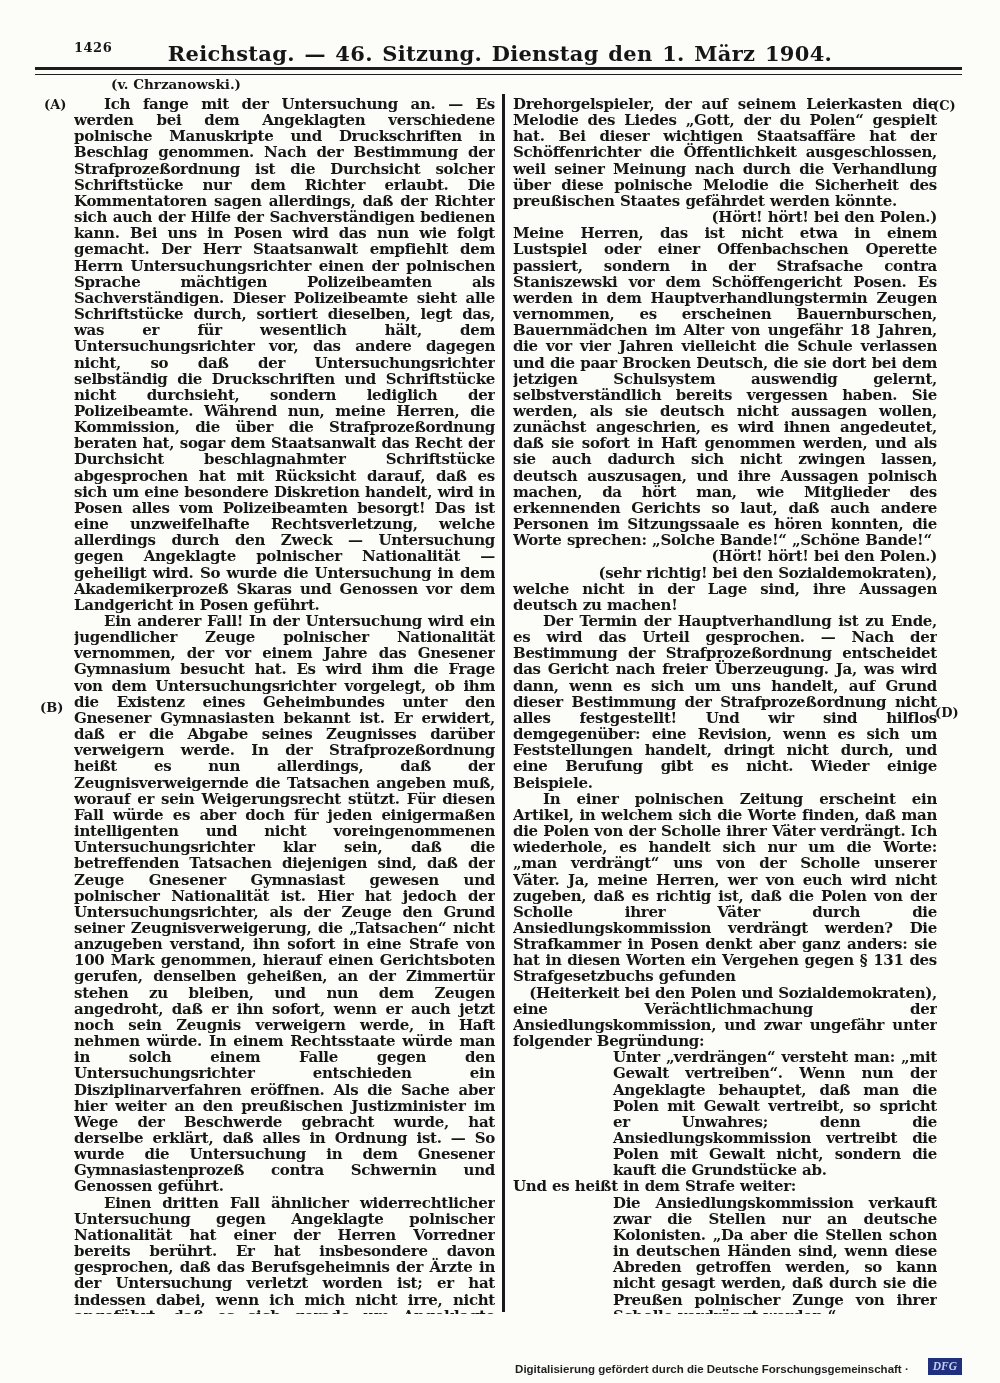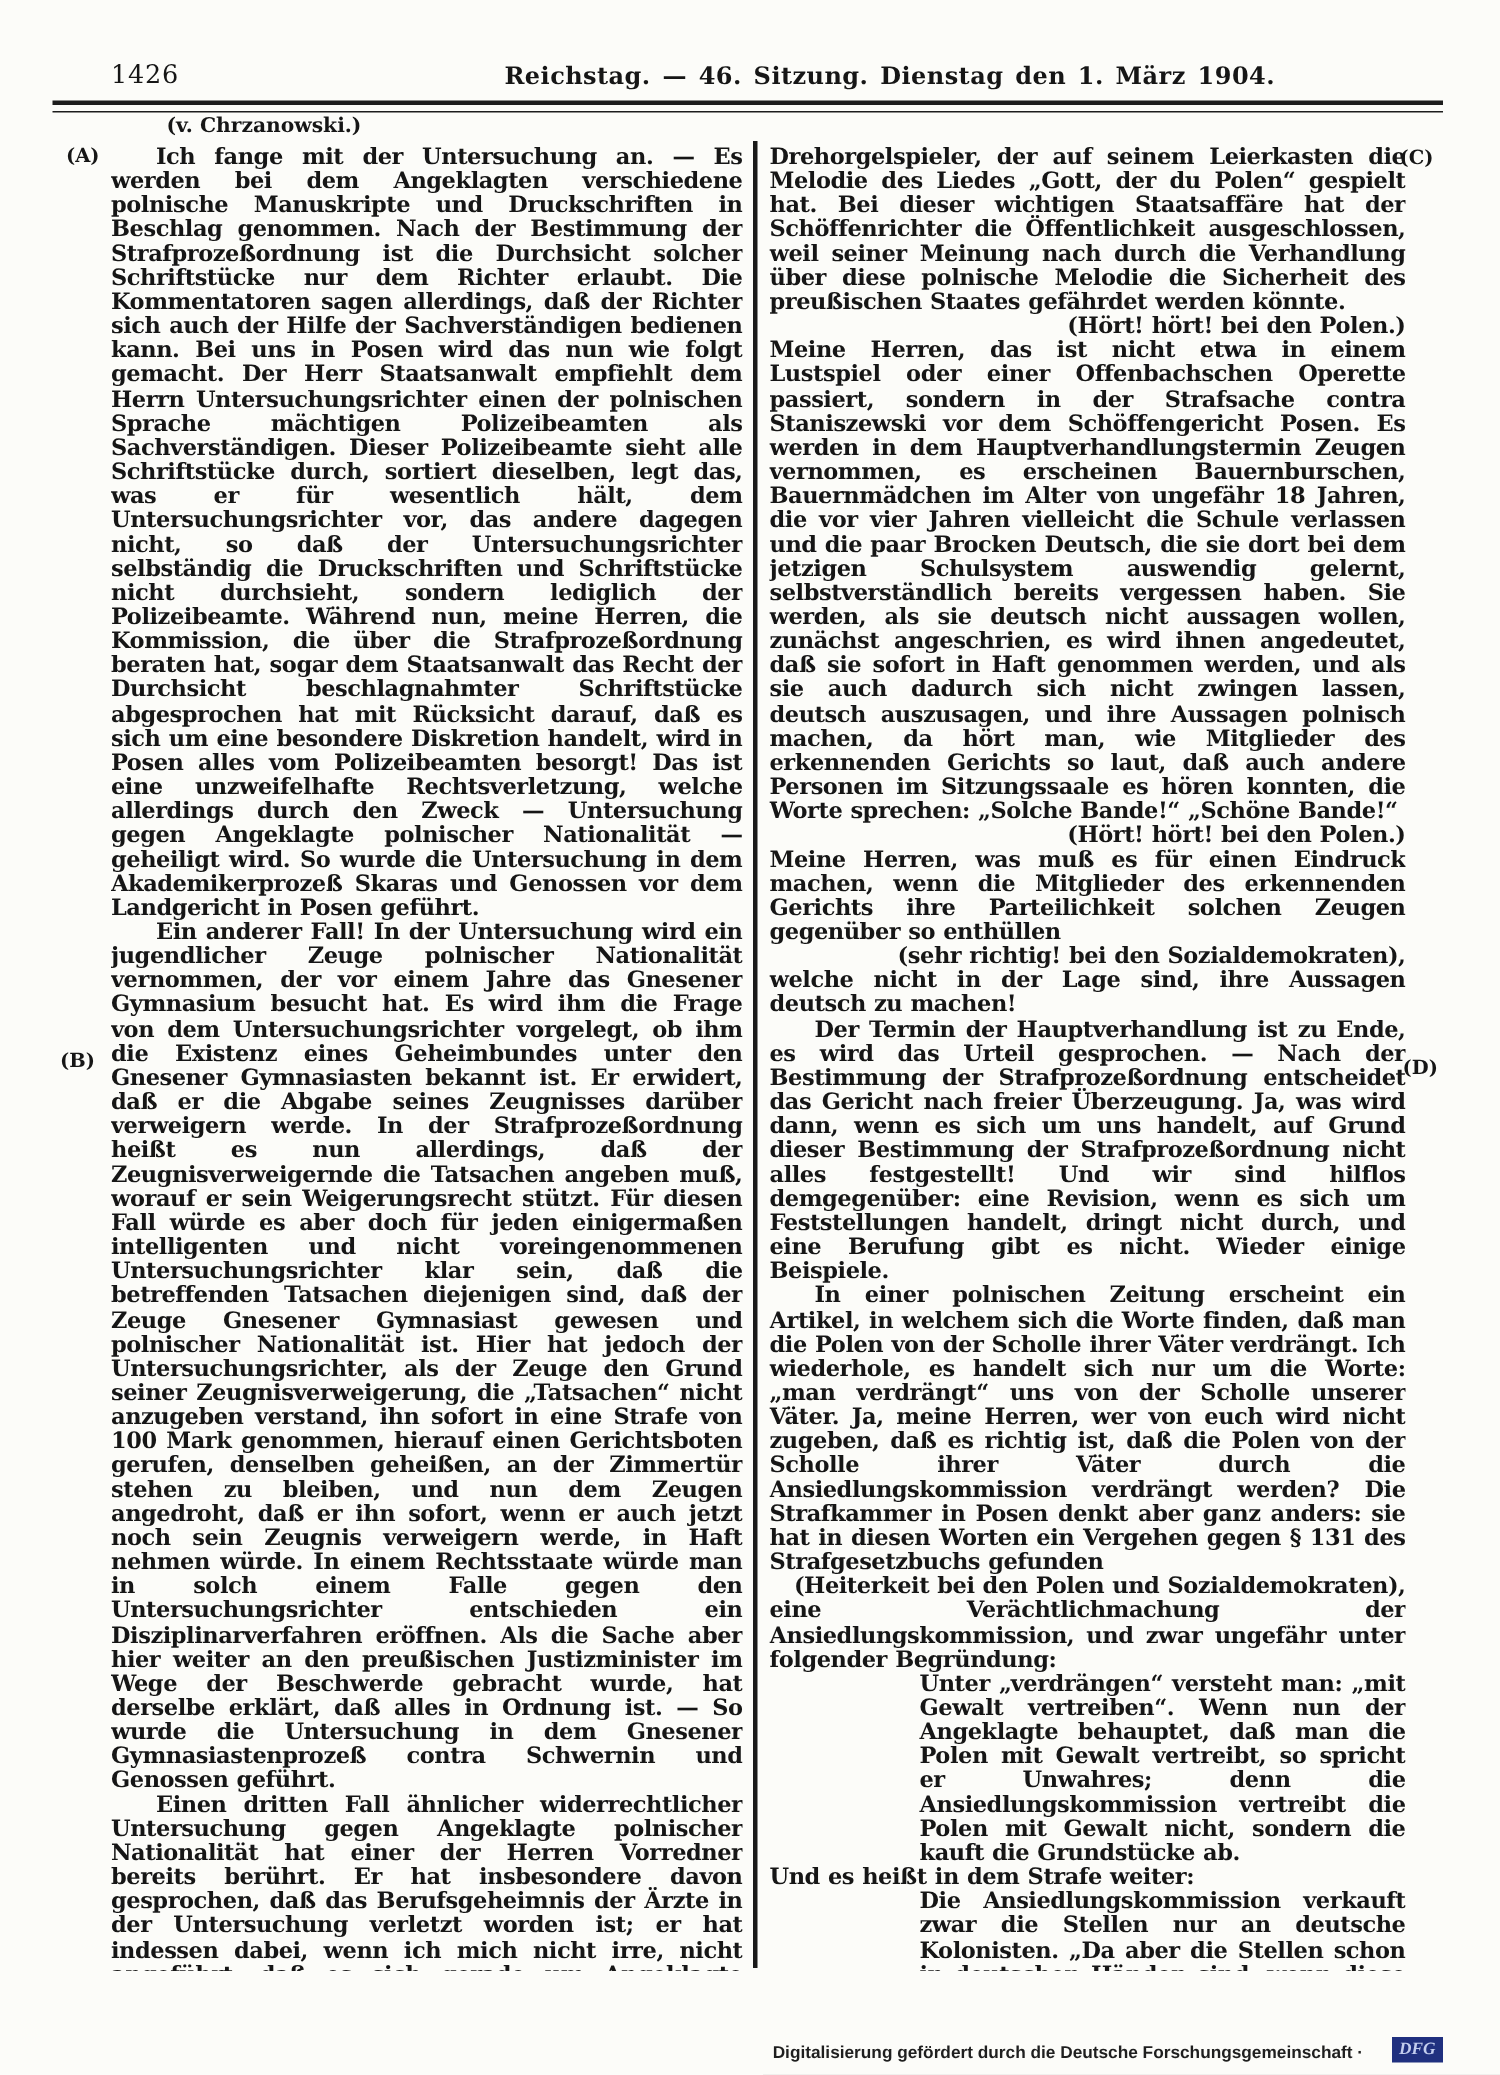--- a/index.html
+++ b/index.html
@@ -7,25 +7,25 @@
     position:relative;
     width:1000px; height:1383px;
     margin:0 auto;
     background:#fcfcf9;
     font-family:"DejaVu Serif", serif;
     color:#161616;
     overflow:hidden;
   }
   .page-number {
     position:absolute; left:74px; top:40px;
-    font-size:17px; font-weight:normal; letter-spacing:0.5px;
+    font-size:13px; font-weight:bold; letter-spacing:0.5px;
   }
   .header-title {
     position:absolute; left:150px; right:150px; top:41px;
-    text-align:right; font-size:16px; font-weight:bold;
+    text-align:center; font-size:21px; font-weight:bold;
     letter-spacing:0.3px; word-spacing:2px;
   }
   .double-rule {
     position:absolute; left:35px; width:927px; top:67px;
     height:4px;
     border-top:3px solid #1d1d1d;
     border-bottom:1px solid #1d1d1d;
   }
   .speaker-line {
     position:absolute; left:74px; top:76px;
@@ -96,21 +96,20 @@
       <p class="indent">Ich fange mit der Untersuchung an. — Es werden bei dem Angeklagten verschiedene polnische Manuskripte und Druckschriften in Beschlag genommen. Nach der Bestimmung der Strafprozeßordnung ist die Durchsicht solcher Schriftstücke nur dem Richter erlaubt. Die Kommentatoren sagen allerdings, daß der Richter sich auch der Hilfe der Sachverständigen bedienen kann. Bei uns in Posen wird das nun wie folgt gemacht. Der Herr Staatsanwalt empfiehlt dem Herrn Untersuchungsrichter einen der polnischen Sprache mächtigen Polizeibeamten als Sachverständigen. Dieser Polizeibeamte sieht alle Schriftstücke durch, sortiert dieselben, legt das, was er für wesentlich hält, dem Untersuchungsrichter vor, das andere dagegen nicht, so daß der Untersuchungsrichter selbständig die Druckschriften und Schriftstücke nicht durchsieht, sondern lediglich der Polizeibeamte. Während nun, meine Herren, die Kommission, die über die Strafprozeßordnung beraten hat, sogar dem Staatsanwalt das Recht der Durchsicht beschlagnahmter Schriftstücke abgesprochen hat mit Rücksicht darauf, daß es sich um eine besondere Diskretion handelt, wird in Posen alles vom Polizeibeamten besorgt! Das ist eine unzweifelhafte Rechtsverletzung, welche allerdings durch den Zweck — Untersuchung gegen Angeklagte polnischer Nationalität — geheiligt wird. So wurde die Untersuchung in dem Akademikerprozeß Skaras und Genossen vor dem Landgericht in Posen geführt.</p>
       <p class="indent">Ein anderer Fall! In der Untersuchung wird ein jugendlicher Zeuge polnischer Nationalität vernommen, der vor einem Jahre das Gnesener Gymnasium besucht hat. Es wird ihm die Frage von dem Untersuchungsrichter vorgelegt, ob ihm die Existenz eines Geheimbundes unter den Gnesener Gymnasiasten bekannt ist. Er erwidert, daß er die Abgabe seines Zeugnisses darüber verweigern werde. In der Strafprozeßordnung heißt es nun allerdings, daß der Zeugnisverweigernde die Tatsachen angeben muß, worauf er sein Weigerungsrecht stützt. Für diesen Fall würde es aber doch für jeden einigermaßen intelligenten und nicht voreingenommenen Untersuchungsrichter klar sein, daß die betreffenden Tatsachen diejenigen sind, daß der Zeuge Gnesener Gymnasiast gewesen und polnischer Nationalität ist. Hier hat jedoch der Untersuchungsrichter, als der Zeuge den Grund seiner Zeugnisverweigerung, die „Tatsachen“ nicht anzugeben verstand, ihn sofort in eine Strafe von 100 Mark genommen, hierauf einen Gerichtsboten gerufen, denselben geheißen, an der Zimmertür stehen zu bleiben, und nun dem Zeugen angedroht, daß er ihn sofort, wenn er auch jetzt noch sein Zeugnis verweigern werde, in Haft nehmen würde. In einem Rechtsstaate würde man in solch einem Falle gegen den Untersuchungsrichter entschieden ein Disziplinarverfahren eröffnen. Als die Sache aber hier weiter an den preußischen Justizminister im Wege der Beschwerde gebracht wurde, hat derselbe erklärt, daß alles in Ordnung ist. — So wurde die Untersuchung in dem Gnesener Gymnasiastenprozeß contra Schwernin und Genossen geführt.</p>
       <p class="indent">Einen dritten Fall ähnlicher widerrechtlicher Untersuchung gegen Angeklagte polnischer Nationalität hat einer der Herren Vorredner bereits berührt. Er hat insbesondere davon gesprochen, daß das Berufsgeheimnis der Ärzte in der Untersuchung verletzt worden ist; er hat indessen dabei, wenn ich mich nicht irre, nicht angeführt, daß es sich gerade um Angeklagte polnischer Nationalität dabei gehandelt hat und um eine Sache mit politischem Hintergrund. So wurde insbesondere die Untersuchung in dem Laurahütteprozeß geführt!</p>
       <p class="indent">Ich gehe nun weiter zur Hauptverhandlung. — Das Gerichtsverfassungsgesetz gestattet den Ausschluß der Öffentlichkeit, wenn die Staatssicherheit gefährdet erscheint. In dem Falle, den ich meine, handelt es sich um einen</p>
     </div>
   <div class="column col-right" id="col-right">
       <p class="">Drehorgelspieler, der auf seinem Leierkasten die Melodie des Liedes „Gott, der du Polen“ gespielt hat. Bei dieser wichtigen Staatsaffäre hat der Schöffenrichter die Öffentlichkeit ausgeschlossen, weil seiner Meinung nach durch die Verhandlung über diese polnische Melodie die Sicherheit des preußischen Staates gefährdet werden könnte.</p>
       <p class="stage">(Hört! hört! bei den Polen.)</p>
       <p class="">Meine Herren, das ist nicht etwa in einem Lustspiel oder einer Offenbachschen Operette passiert, sondern in der Strafsache contra Staniszewski vor dem Schöffengericht Posen. Es werden in dem Hauptverhandlungstermin Zeugen vernommen, es erscheinen Bauernburschen, Bauernmädchen im Alter von ungefähr 18 Jahren, die vor vier Jahren vielleicht die Schule verlassen und die paar Brocken Deutsch, die sie dort bei dem jetzigen Schulsystem auswendig gelernt, selbstverständlich bereits vergessen haben. Sie werden, als sie deutsch nicht aussagen wollen, zunächst angeschrien, es wird ihnen angedeutet, daß sie sofort in Haft genommen werden, und als sie auch dadurch sich nicht zwingen lassen, deutsch auszusagen, und ihre Aussagen polnisch machen, da hört man, wie Mitglieder des erkennenden Gerichts so laut, daß auch andere Personen im Sitzungssaale es hören konnten, die Worte sprechen: „Solche Bande!“  „Schöne Bande!“</p>
       <p class="stage">(Hört! hört! bei den Polen.)</p>
-      <p class="">Meine Herren, was muß es für einen Eindruck machen, wenn die Mitglieder des erkennenden Gerichts ihre Parteilichkeit solchen Zeugen gegenüber so enthüllen</p>
       <p class="stage">(sehr richtig! bei den Sozialdemokraten),</p>
       <p class="">welche nicht in der Lage sind, ihre Aussagen deutsch zu machen!</p>
       <p class="indent">Der Termin der Hauptverhandlung ist zu Ende, es wird das Urteil gesprochen. — Nach der Bestimmung der Strafprozeßordnung entscheidet das Gericht nach freier Überzeugung. Ja, was wird dann, wenn es sich um uns handelt, auf Grund dieser Bestimmung der Strafprozeßordnung nicht alles festgestellt! Und wir sind hilflos demgegenüber: eine Revision, wenn es sich um Feststellungen handelt, dringt nicht durch, und eine Berufung gibt es nicht. Wieder einige Beispiele.</p>
       <p class="indent">In einer polnischen Zeitung erscheint ein Artikel, in welchem sich die Worte finden, daß man die Polen von der Scholle ihrer Väter verdrängt. Ich wiederhole, es handelt sich nur um die Worte: „man verdrängt“ uns von der Scholle unserer Väter. Ja, meine Herren, wer von euch wird nicht zugeben, daß es richtig ist, daß die Polen von der Scholle ihrer Väter durch die Ansiedlungskommission verdrängt werden? Die Strafkammer in Posen denkt aber ganz anders: sie hat in diesen Worten ein Vergehen gegen § 131 des Strafgesetzbuchs gefunden</p>
       <p class="stage">(Heiterkeit bei den Polen und Sozialdemokraten),</p>
       <p class="">eine Verächtlichmachung der Ansiedlungskommission, und zwar ungefähr unter folgender Begründung:</p>
       <p class="quote">Unter „verdrängen“ versteht man: „mit Gewalt vertreiben“. Wenn nun der Angeklagte behauptet, daß man die Polen mit Gewalt vertreibt, so spricht er Unwahres; denn die Ansiedlungskommission vertreibt die Polen mit Gewalt nicht, sondern die kauft die Grundstücke ab.</p>
       <p class="">Und es heißt in dem Strafe weiter:</p>
       <p class="quote">Die Ansiedlungskommission verkauft zwar die Stellen nur an deutsche Kolonisten. „Da aber die Stellen schon in deutschen Händen sind, wenn diese Abreden getroffen werden, so kann nicht gesagt werden, daß durch sie die Preußen polnischer Zunge von ihrer Scholle verdrängt werden.“</p>
       <p class="">Ein Urteil mit solcher Rabulistik, mit solcher Begrün=</p>

